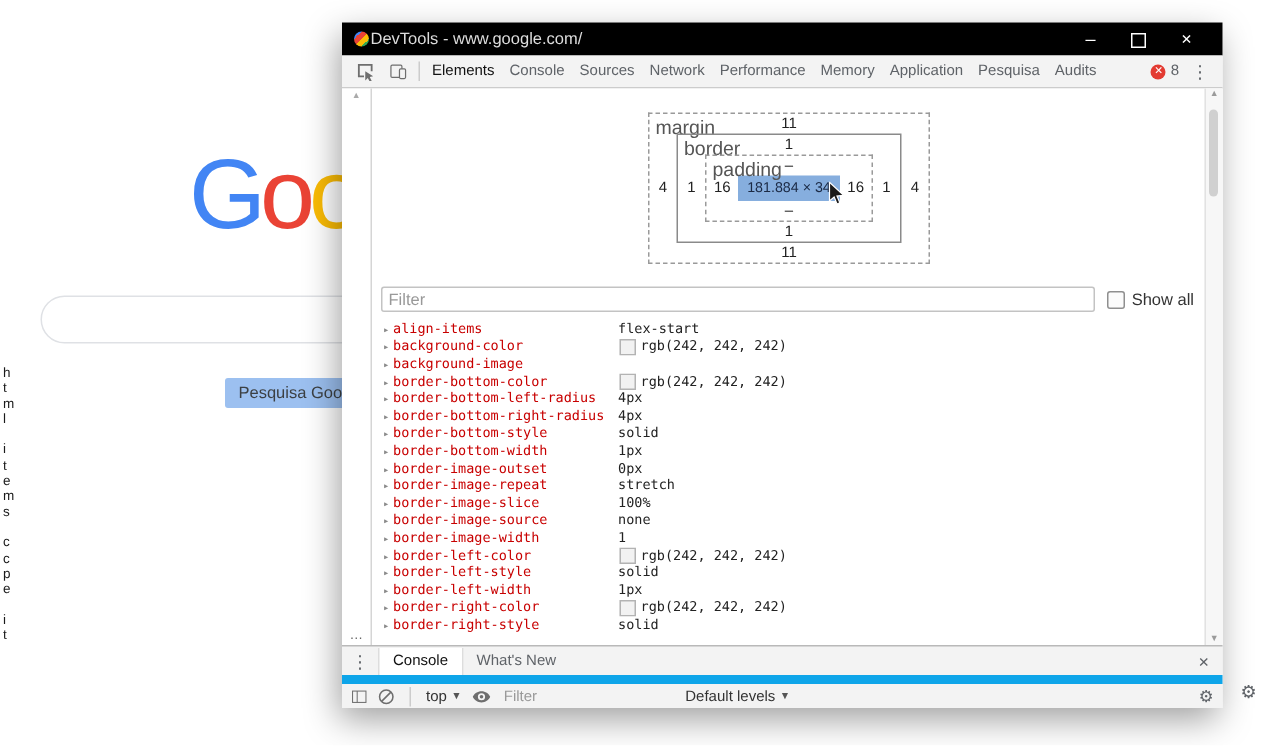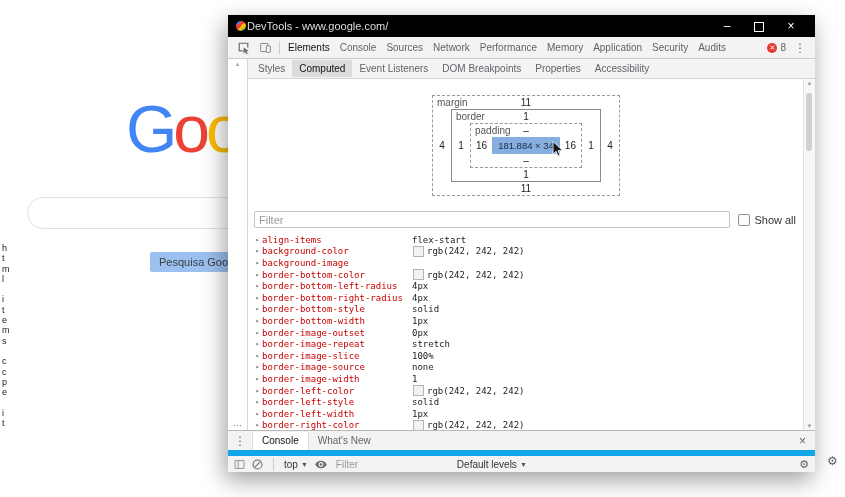--- a/index.html
+++ b/index.html
@@ -59,21 +59,21 @@
   .scrollbar{position:absolute;top:0;right:0;bottom:0;width:11px;background:#f7f7f7;
              border-left:1px solid #e2e2e2;}
   .scroll-up{position:absolute;top:1px;left:0;right:0;text-align:center;font-size:6px;color:#9b9b9b;}
   .scroll-down{position:absolute;bottom:1px;left:0;right:0;text-align:center;font-size:6px;color:#9b9b9b;}
   .scroll-thumb{position:absolute;top:14px;left:2px;width:6px;height:58px;background:#d0d0d0;border-radius:3px;}
 
   
   .bm-wrap{flex:none;padding:16px 0 12px;display:flex;justify-content:center;position:relative;}
   .bm{border:1px dashed #9a9a9a;position:relative;font-size:10px;color:#222;text-align:center;}
   .bm.solid{border-style:solid;border-color:#8a8a8a;}
-  .bm-label{position:absolute;left:4px;top:1px;font-size:10px;color:#555;}
+  .bm-label{position:absolute;left:4px;top:1px;font-size:13px;color:#555;}
   .bm-top,.bm-bottom{line-height:13px;height:13px;}
   .bm-mid{display:flex;align-items:center;justify-content:center;}
   .bm-side{padding:0 5px;min-width:8px;}
   .bm-content{background:#86aede;padding:3px 6px;font-size:9.5px;color:#1b2a45;white-space:nowrap;}
   .cursor-icon{position:absolute;left:calc(50% + 26px);top:62px;pointer-events:none;}
 
   
   .filter-row{flex:none;display:flex;align-items:center;gap:8px;padding:3px 8px 5px 6px;}
   .filter-input{flex:1;height:15px;border:1px solid #c3c3c3;border-radius:2px;font-size:11px;
                 padding:0 4px;color:#333;font-family:"Liberation Sans",sans-serif;outline:none;background:#fff;}
@@ -164,49 +164,41 @@
       </span>
       <span class="vdiv"></span>
       <span class="dt-tabs">
           <span class="dt-tab active">Elements</span>
           <span class="dt-tab">Console</span>
           <span class="dt-tab">Sources</span>
           <span class="dt-tab">Network</span>
           <span class="dt-tab">Performance</span>
           <span class="dt-tab">Memory</span>
           <span class="dt-tab">Application</span>
-          <span class="dt-tab">Security</span>
+          <span class="dt-tab">Pesquisa</span>
           <span class="dt-tab">Audits</span>
         </span>
       <span class="toolbar-right">
         <span class="err-badge">
           <span class="err-circle">✕</span>
           <span class="err-count">8</span>
         </span>
         <span class="kebab">⋮</span>
       </span>
     </div>
 
     <div class="body-row">
 
       <div class="elem-strip">
         <span class="strip-arrow">▲</span>
         <span class="strip-overflow">…</span>
       </div>
 
       <div class="sidebar">
 
-        <div class="subtab-bar">
-            <span class="sb-tab">Styles</span>
-            <span class="sb-tab active">Computed</span>
-            <span class="sb-tab">Event Listeners</span>
-            <span class="sb-tab">DOM Breakpoints</span>
-            <span class="sb-tab">Properties</span>
-            <span class="sb-tab">Accessibility</span>
-          </div>
 
         <div class="panel">
 
           <div class="bm-wrap">
             <div class="bm">
               <span class="bm-label">margin</span>
               <div class="bm-top">11</div>
               <div class="bm-mid">
                 <span class="bm-side">4</span>
                 <div class="bm solid">

